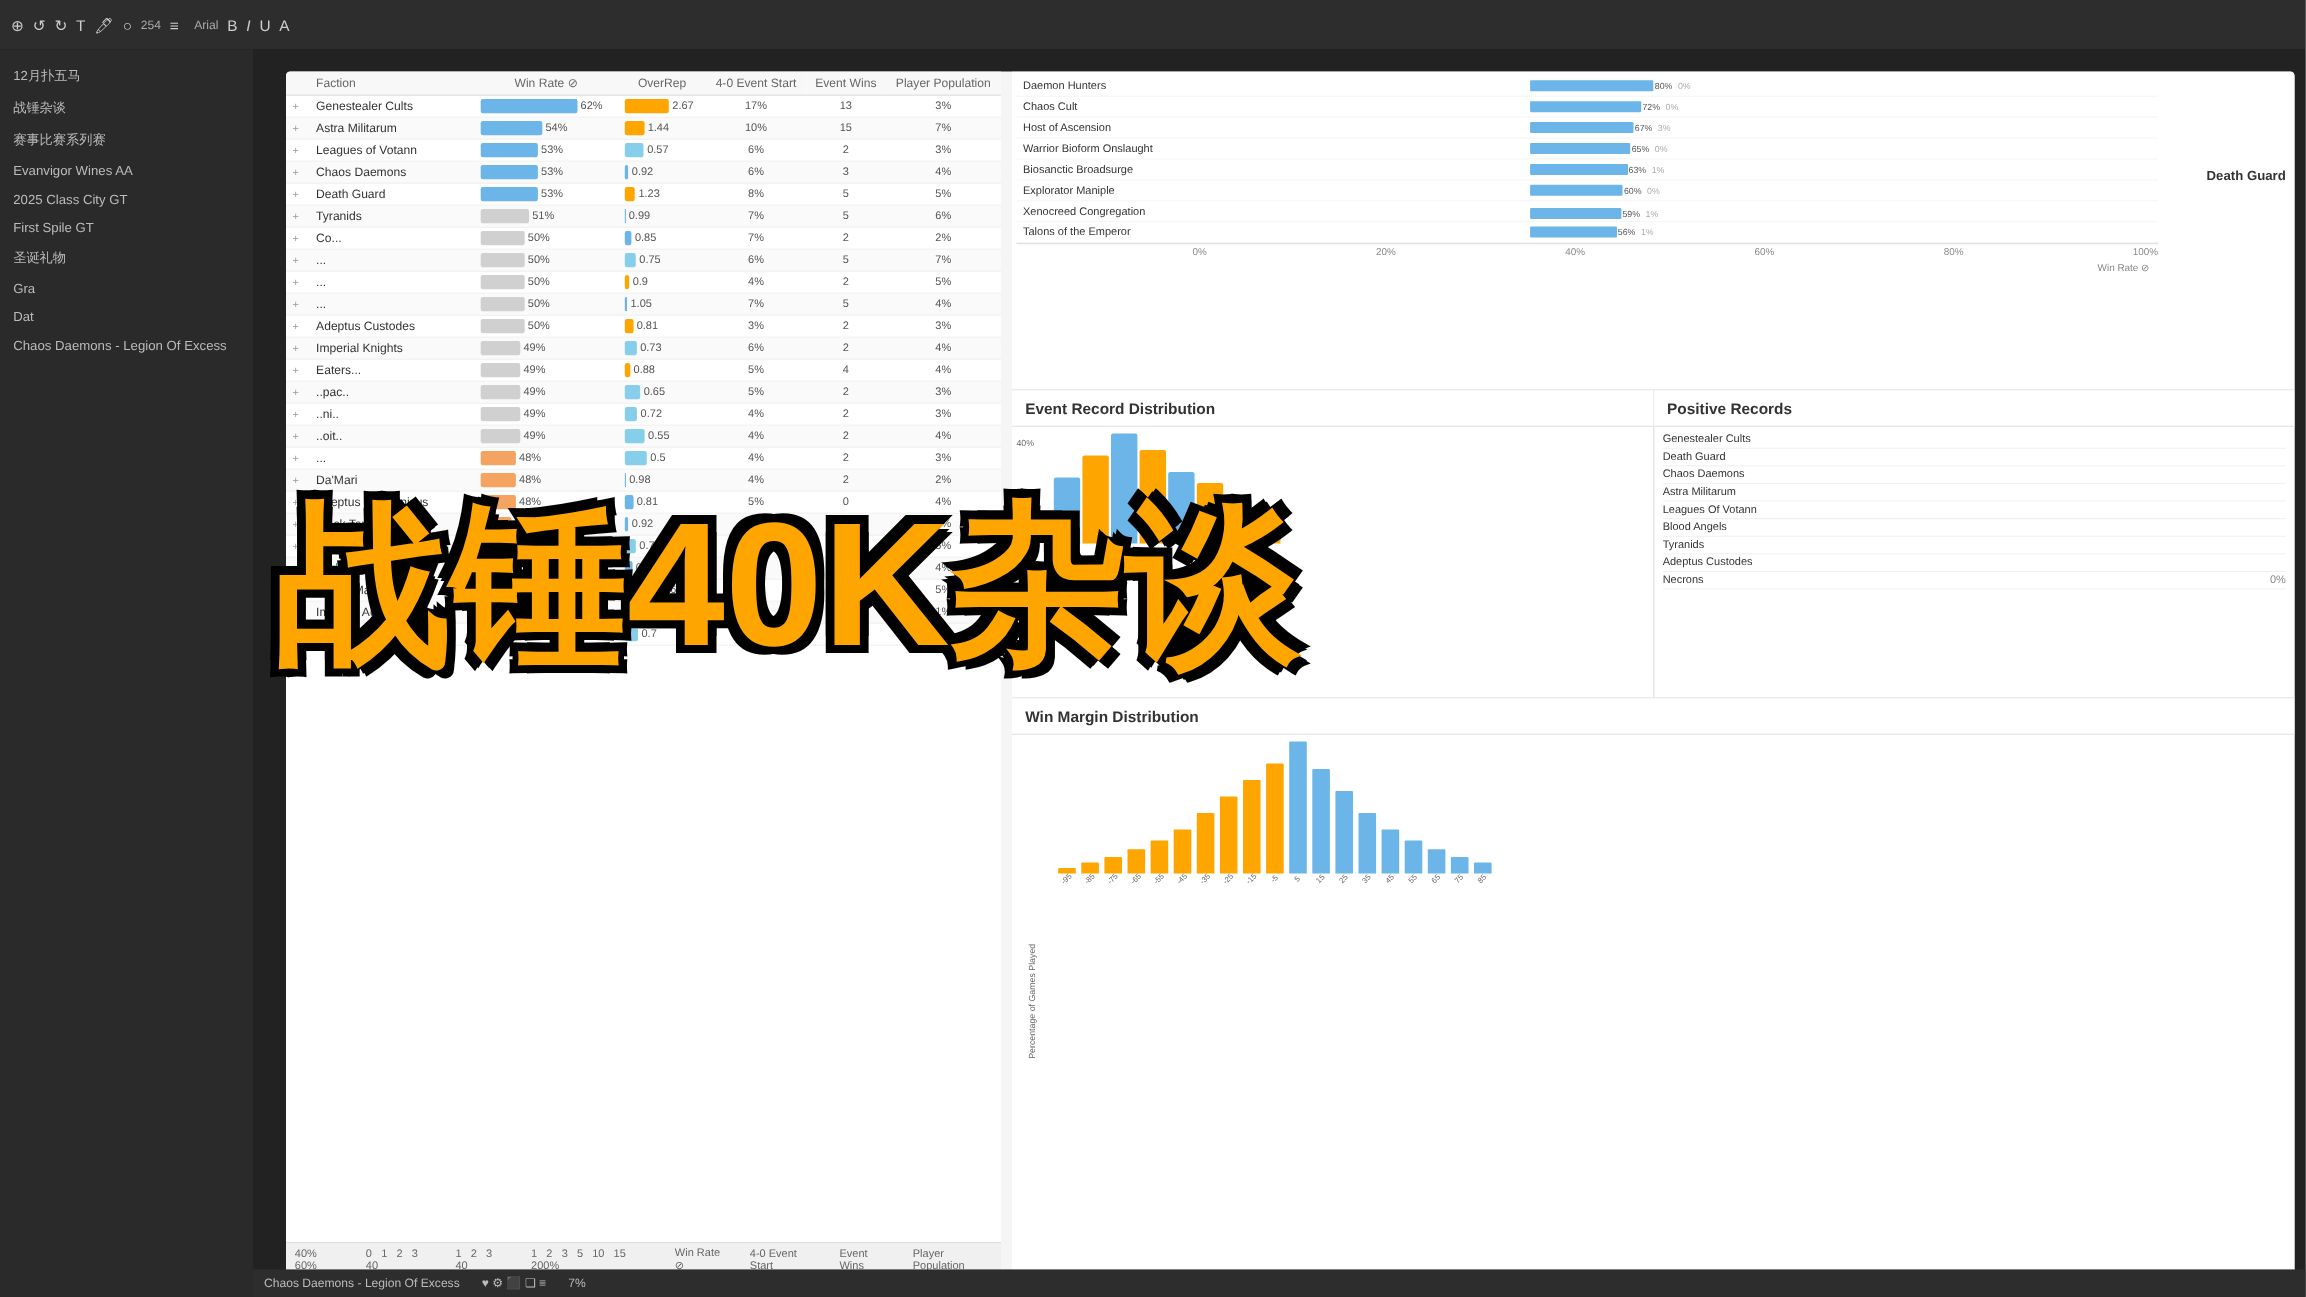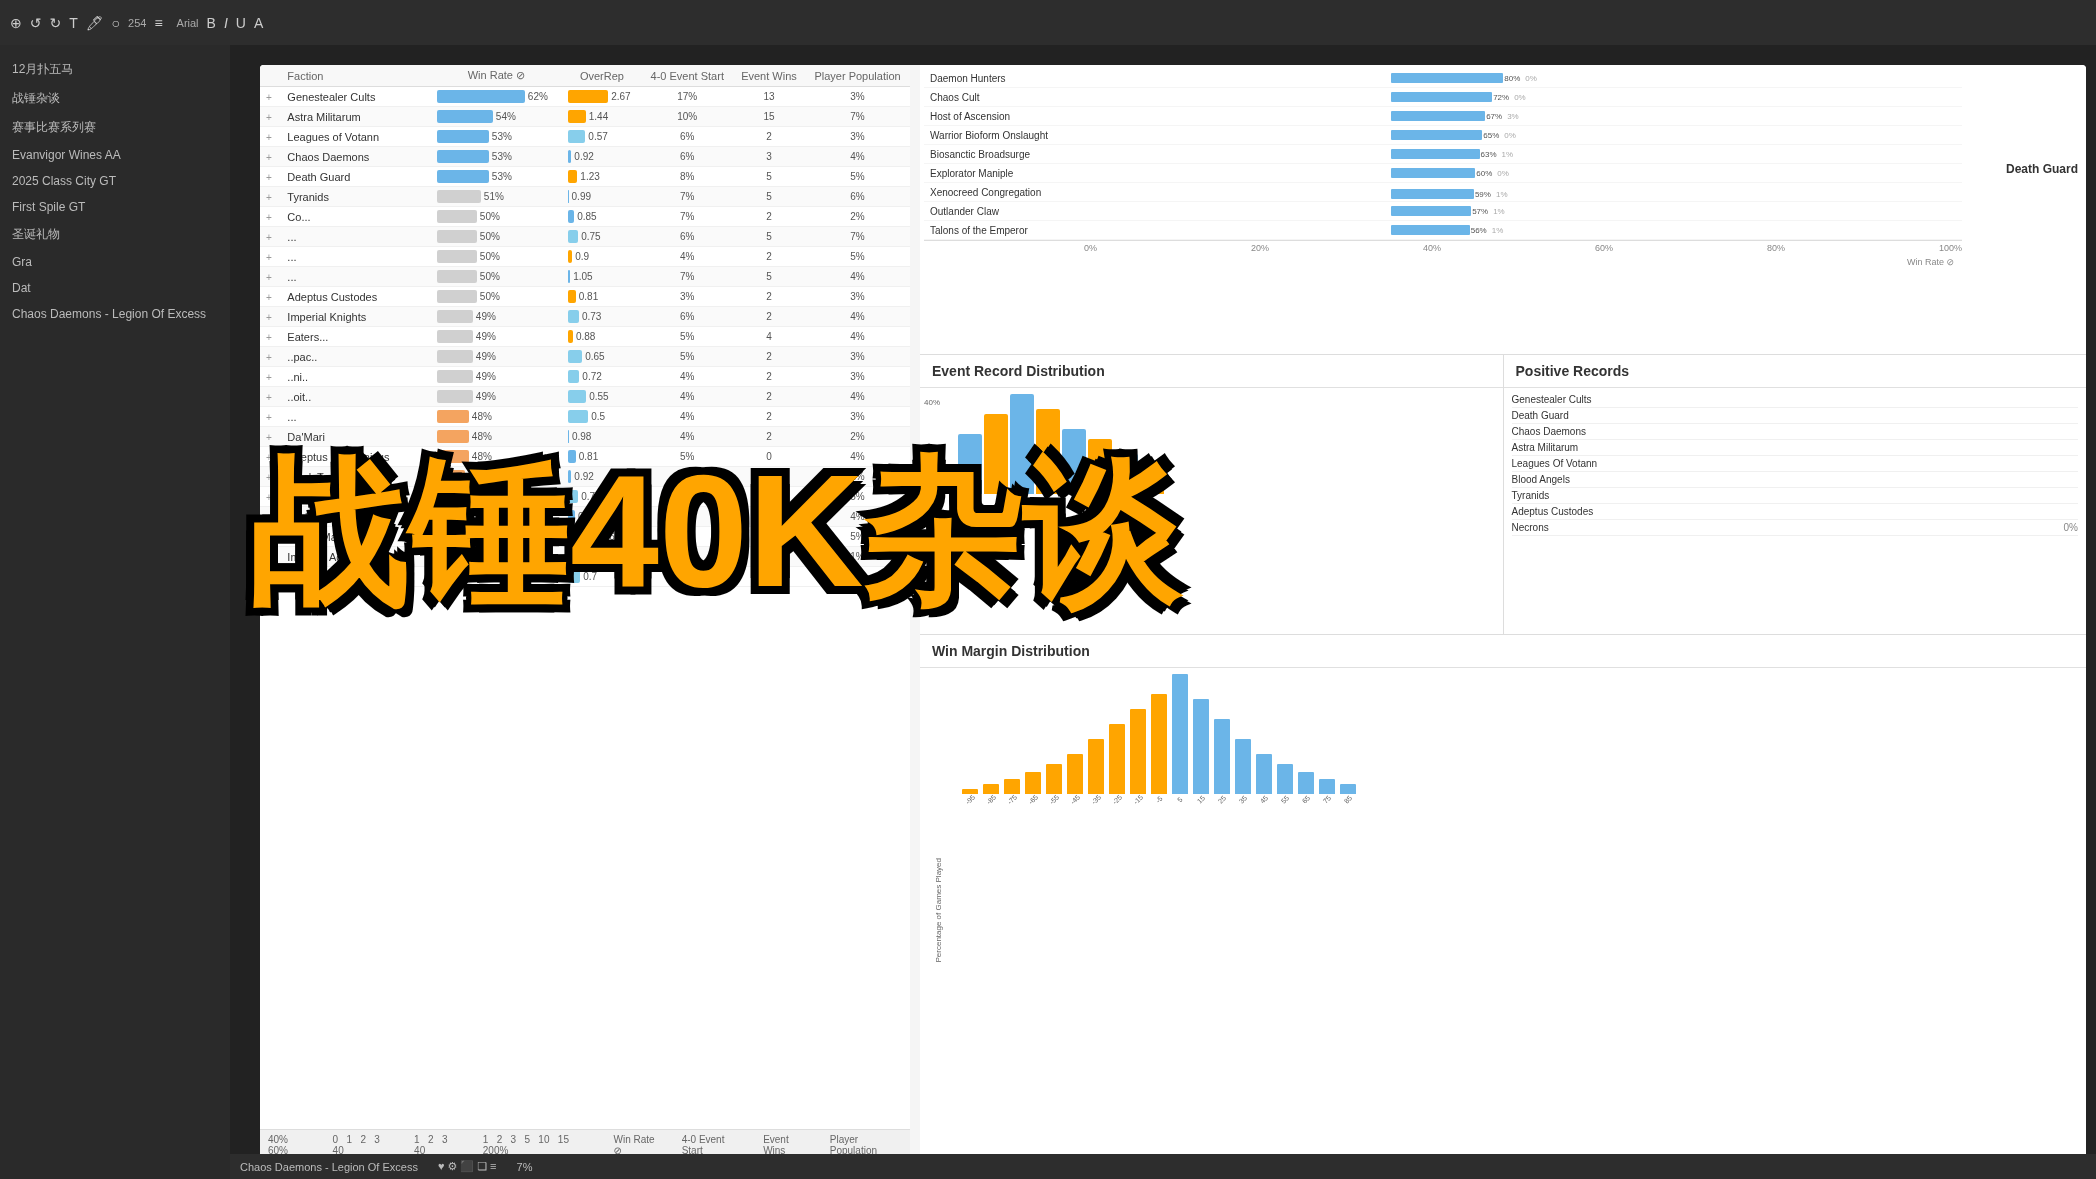--- a/index.html
+++ b/index.html
@@ -838,30 +838,20 @@
           <span style="font-size:8px;color:#aaa;margin-left:4px;">0%</span>
         </div>
       </td>
     </tr>
                   <tr>
       <td style="font-size:10px;color:#333;width:160px;">Xenocreed Congregation</td>
       <td style="width:200px;">
         <div style="display:flex;align-items:flex-end;height:14px;gap:1px;">
           <div style="width:82.6px;height:10px;background:#6BB5E8;border-radius:1px;"></div>
           <span style="font-size:8px;color:#555;">59%</span>
-          <span style="font-size:8px;color:#aaa;margin-left:4px;">1%</span>
-        </div>
-      </td>
-    </tr>
-                  <tr>
-      <td style="font-size:10px;color:#333;width:160px;">Outlander Claw</td>
-      <td style="width:200px;">
-        <div style="display:flex;align-items:center;height:14px;gap:1px;">
-          <div style="width:79.8px;height:10px;background:#6BB5E8;border-radius:1px;"></div>
-          <span style="font-size:8px;color:#555;">57%</span>
           <span style="font-size:8px;color:#aaa;margin-left:4px;">1%</span>
         </div>
       </td>
     </tr>
                   <tr>
       <td style="font-size:10px;color:#333;width:160px;">Talons of the Emperor</td>
       <td style="width:200px;">
         <div style="display:flex;align-items:center;height:14px;gap:1px;">
           <div style="width:78.39999999999999px;height:10px;background:#6BB5E8;border-radius:1px;"></div>
           <span style="font-size:8px;color:#555;">56%</span>

